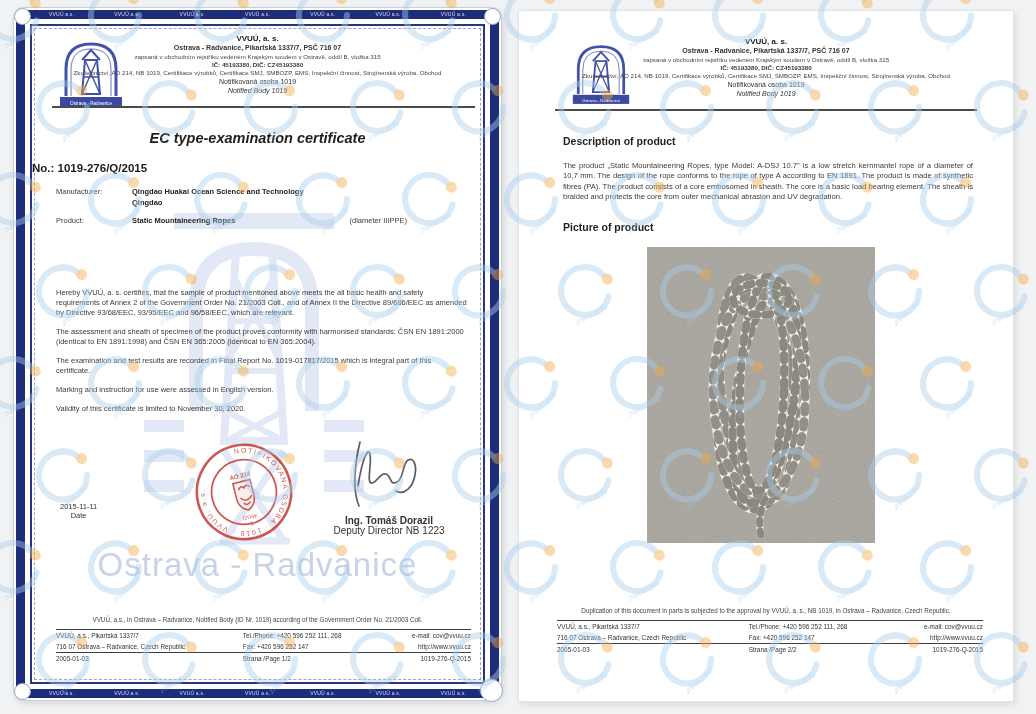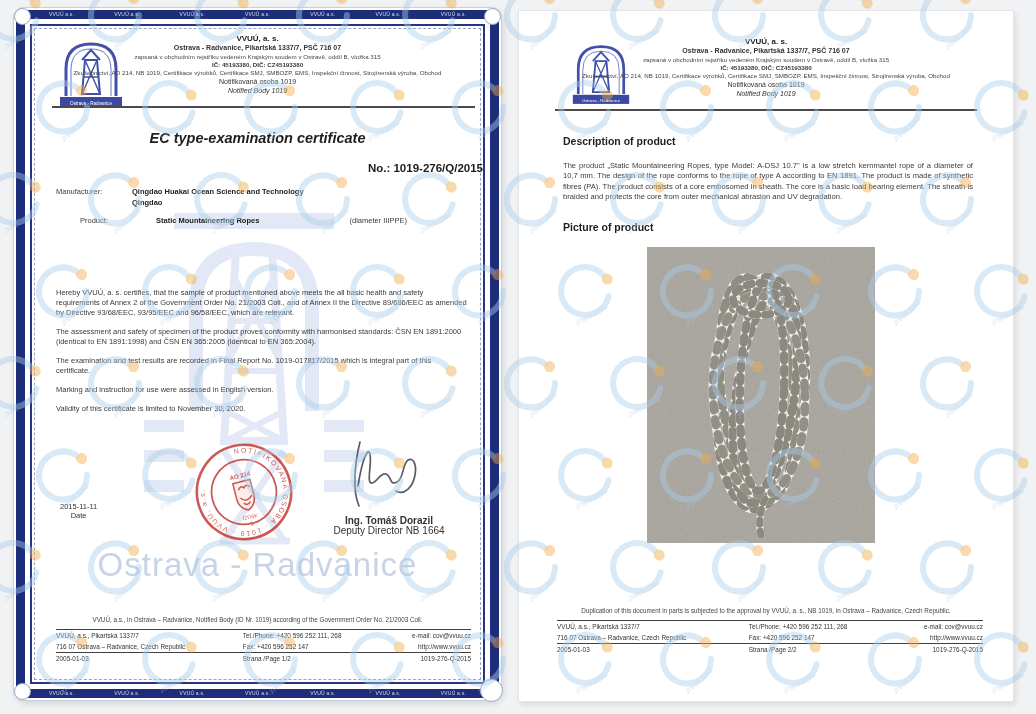--- a/index.html
+++ b/index.html
@@ -33,21 +33,21 @@
   .lh-sb{font-size:6.2px;font-weight:bold;color:#3a3a3a;}
   .lh-n{font-size:7px;margin-top:1px;}
   .lh-ni{font-size:7px;font-style:italic;}
   .logo{position:absolute;z-index:1;}
   .hrule{position:absolute;height:2px;background:#4a4a4a;z-index:1;}
   
   .title{position:absolute;left:0;right:0;text-align:center;font-size:14.5px;font-weight:bold;
     font-style:italic;color:#1e1e1e;z-index:1;}
   .subtitle{position:absolute;left:50%;transform:translateX(-50%);width:372px;text-align:center;
     font-family:"Liberation Serif",serif;font-style:italic;font-size:7.3px;line-height:9.5px;color:#333;z-index:1;}
-  .certno{position:absolute;left:0;right:0;text-align:right;font-size:11.5px;font-weight:bold;color:#1c1c1c;z-index:1;}
+  .certno{position:absolute;left:0;right:0;text-align:left;font-size:11.5px;font-weight:bold;color:#1c1c1c;z-index:1;}
   .fields{position:absolute;left:24px;right:16px;font-size:7.5px;color:#3b3b3b;z-index:1;}
   .frow{display:flex;line-height:11px;}
   .flabel{width:76px;flex:none;}
   .fval{font-weight:bold;color:#222;}
   .catnote{position:absolute;right:60px;font-weight:normal;color:#3b3b3b;}
   .paras{position:absolute;left:24px;right:16px;z-index:1;}
   .para{font-size:7.5px;line-height:10px;color:#3a3a3a;margin:0 0 9px 0;}
   
   .dateblk{position:absolute;left:28px;text-align:center;font-size:7.5px;color:#333;z-index:2;}
   .stamp{position:absolute;z-index:2;transform:rotate(-14deg);}
@@ -704,30 +704,30 @@
 
       <div class="fields" style="top:160px;">
         <div class="frow">
           <div class="flabel">Manufacturer:</div>
           <div class="fval">Qingdao Huakai Ocean Science and Technology</div>
         </div>
         <div class="frow">
             <div class="flabel"></div>
             <div class="fval">Qingdao</div>
           </div>
-        <div class="frow" style="margin-top:7px;position:relative;margin-left:24px;">
+        <div class="frow" style="margin-top:7px;position:relative;">
           <div class="flabel">Product:</div>
           <div class="fval">Static Mountaineering Ropes</div>
           <div class="catnote">(diameter IIIPPE)</div>
         </div>
       </div>
 
       <div class="paras" style="top:262px;">
         <p class="para">Hereby VVUÚ, a. s. certifies, that the sample of product mentioned above meets the all basic health and safety requirements of Annex 2 of the Government Order No. 21/2003 Coll., and of Annex II the Directive 89/686/EEC as amended by Directive 93/68/EEC, 93/95/EEC and 96/58/EEC, which are relevant.</p>
-        <p class="para">The assessment and safety of specimen of the product proves conformity with harmonised standards: ČSN EN 1891:2000 (identical to EN 1891:1998) and ČSN EN 365:2005 (identical to EN 365:2004).</p>
+        <p class="para">The assessment and sheath of specimen of the product proves conformity with harmonised standards: ČSN EN 1891:2000 (identical to EN 1891:1998) and ČSN EN 365:2005 (identical to EN 365:2004).</p>
         <p class="para">The examination and test results are recorded in Final Report No. 1019-017817/2015 which is integral part of this certificate.</p>
         <p class="para">Marking and instruction for use were assessed in English version.</p>
         <p class="para">Validity of this certificate is limited to November 30, 2020.</p>
       </div>
 
       <div class="dateblk" style="top:476px;">
         <div>2015-11-11</div>
         <div>Date</div>
       </div>
 
@@ -750,21 +750,21 @@
       </svg>
 
       <svg class="sig" style="left:312px;top:408px;" width="92" height="76" viewBox="0 0 92 76">
         <g fill="none" stroke="#4b4b57" stroke-width="1.7" stroke-linecap="round" opacity=".9">
           <path d="M16,8 C11,28 8,56 15,72"></path>
           <path d="M14,52 C18,26 24,12 26,20 C28,30 22,50 28,49 C34,48 36,38 42,40 C48,42 45,52 53,48 C60,45 58,30 64,26 C69,23 73,30 71,41 C69,53 60,62 52,57"></path>
         </g>
       </svg>
       <div class="signer" style="left:282px;top:490px;width:150px;">
         <div class="nm">Ing. Tomáš Dorazil</div>
-        <div>Deputy Director NB 1664</div>
+        <div>Deputy Director NB 1223</div>
       </div>
 
       <div class="bigwm" style="top:520px;">Ostrava - Radvanice</div>
 
       <div class="notice" style="top:590px;">VVUÚ, a.s., in Ostrava – Radvanice, Notified Body (ID Nr. 1019) according of the Government Order No. 21/2003 Coll.</div>
       <div class="ftable" style="left:24px;right:12px;top:603px;">
         <div class="ftr r1">
           <div>VVUÚ, a.s., Pikartská 1337/7</div>
           <div>Tel./Phone:  +420 596 252 111, 268</div>
           <div class="fc3">e-mail: cov@vvuu.cz</div>

